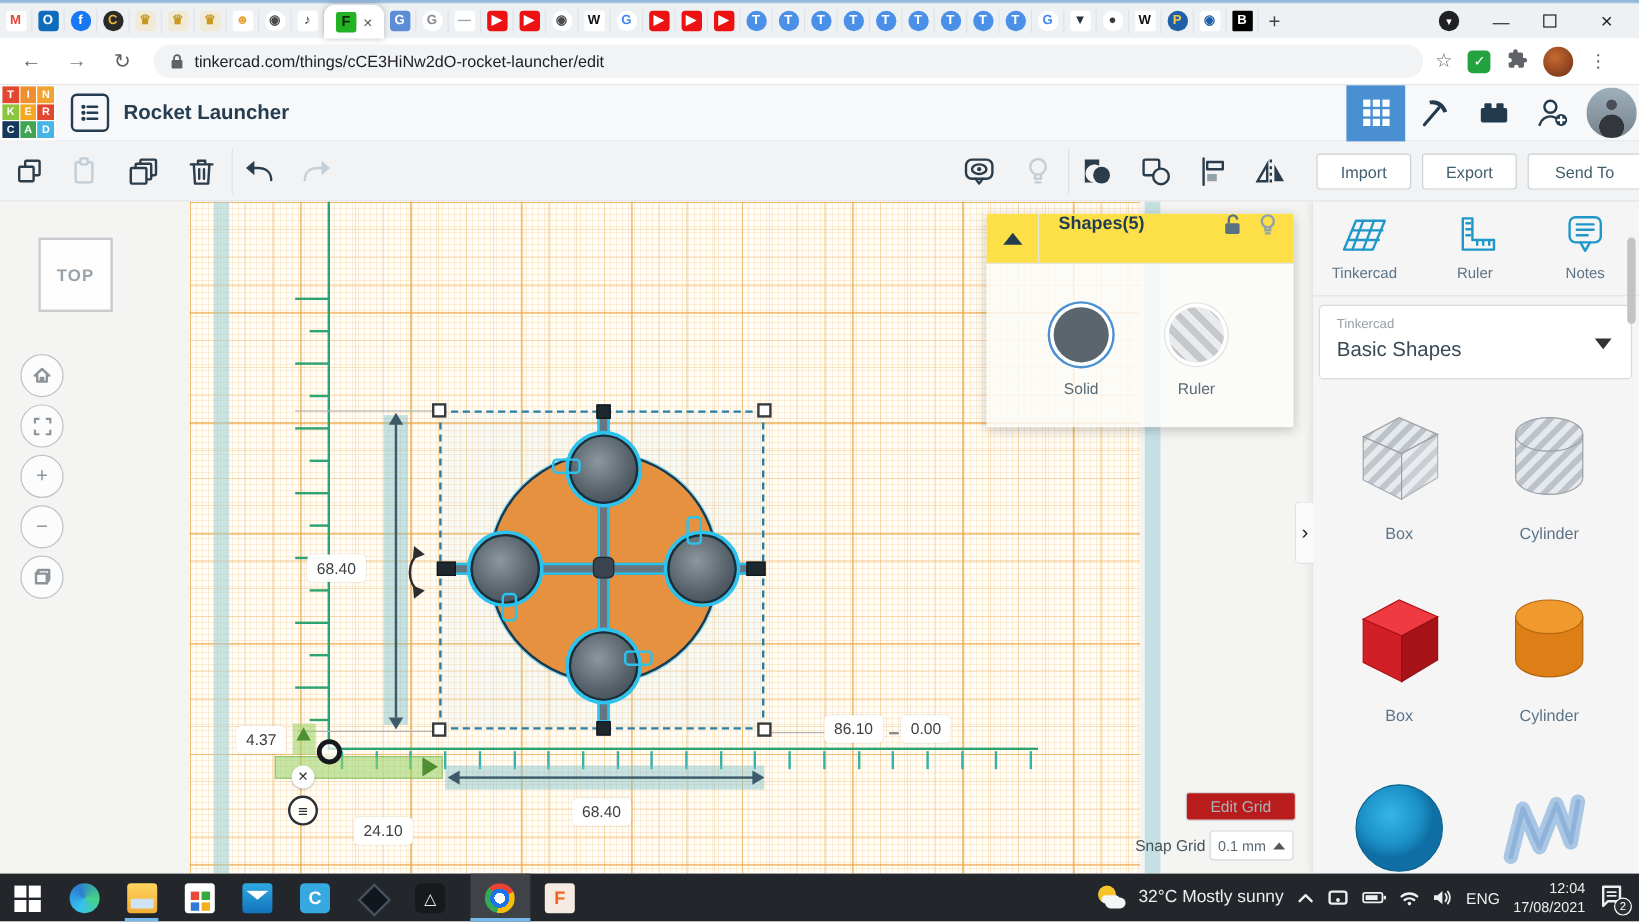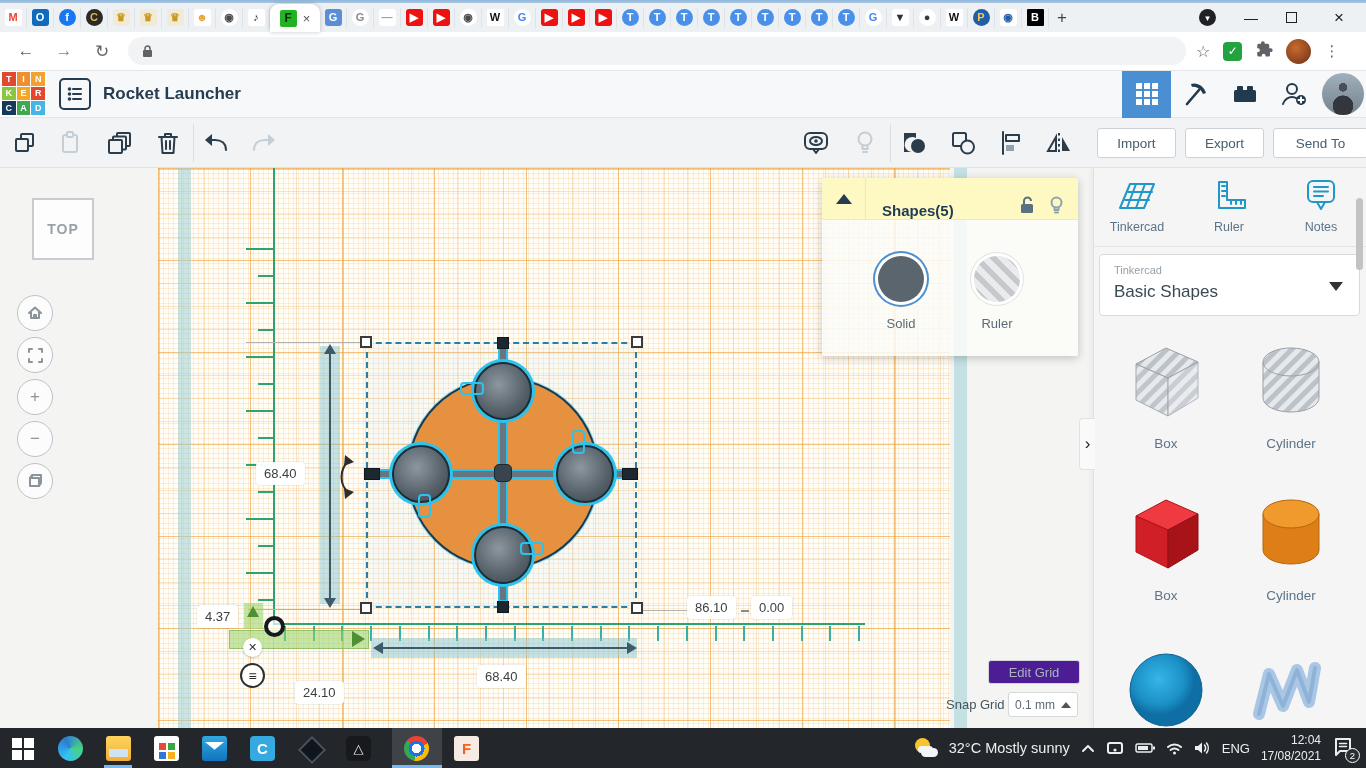--- a/index.html
+++ b/index.html
@@ -99,21 +99,21 @@
   .dimline-h { position:absolute; left:379px; top:479px; width:250px; height:2px; background:#3c5a6a; }
   .greenbar { position:absolute; left:229px; top:462px; width:140px; height:19px; background:rgba(150,210,100,.55); border:1px solid rgba(110,170,70,.55); }
   .greenup { position:absolute; left:244px; top:435px; width:19px; height:26px; background:rgba(150,210,100,.55); }
   .dim-label { position:absolute; background:rgba(255,255,255,.96); border-radius:4px; padding:4px 8px; font-size:13px; color:#3a3f44; box-shadow:0 0 0 1px rgba(0,0,0,.05); }
   .origin-circle { position:absolute; left:264px; top:448px; width:21px; height:21px; border-radius:50%; border:4px solid #16191d; background:rgba(255,255,255,.7); cursor:pointer; }
   .xbtn { position:absolute; left:243px; top:470px; width:19px; height:19px; border-radius:50%; background:#fff; box-shadow:0 1px 2px rgba(0,0,0,.25); display:flex; align-items:center; justify-content:center; font-size:11px; color:#333; cursor:pointer; }
   .burger { position:absolute; left:240px; top:495px; width:25px; height:25px; border-radius:50%; border:2px solid #2a2f33; background:#fffef9; display:flex; align-items:center; justify-content:center; font-size:14px; color:#2a2f33; cursor:pointer; }
 
   
   .shapes-panel { position:absolute; left:822px; top:10px; width:256px; height:178px; box-shadow:0 2px 10px rgba(0,0,0,.22); border-radius:2px; overflow:hidden; }
-  .sp-head { height:42px; background:#fef9c3; border-bottom:1px solid #e6e6e6; display:flex; align-items:flex-end; }
+  .sp-head { height:42px; background:#fde047; border-bottom:1px solid #e6e6e6; display:flex; align-items:flex-start; }
   .sp-collapse { width:44px; height:100%; border-right:1px solid #e6e6e6; display:flex; align-items:center; justify-content:center; cursor:pointer; }
   .tri-up { width:0; height:0; border-left:8px solid transparent; border-right:8px solid transparent; border-bottom:10px solid #243b50; }
   .sp-title { margin-left:16px; font-size:15px; font-weight:bold; color:#1f3c55; }
   .sp-icons { margin-left:auto; display:flex; gap:14px; padding-right:14px; color:#6b8292; }
   .sp-body { height:136px; background:rgba(252,251,248,.84); position:relative; }
   .swatch { position:absolute; width:46px; height:46px; border-radius:50%; top:36px; cursor:pointer; }
   .swatch.solid { left:56px; background:#5b656d; box-shadow:0 0 0 3px #fff, 0 0 0 5px #4a90d2; }
   .swatch.hole { left:152px; background:repeating-linear-gradient(45deg, #e9ebec 0 6px, #c6c9cc 6px 12px); box-shadow:0 0 0 3px #fff, 0 0 0 4px #e2e2e2; }
   .sw-label { position:absolute; top:96px; width:46px; text-align:center; font-size:13px; color:#5a6b76; }
 
@@ -126,21 +126,21 @@
   .panel-div { position:absolute; left:0; top:78px; width:100%; height:1px; background:#e4e4e4; }
   .lib-select { position:absolute; left:5px; top:86px; width:261px; height:62px; background:#fff; border:1px solid #d8dbdd; border-radius:4px; cursor:pointer; }
   .lib-brand { position:absolute; left:14px; top:9px; font-size:11px; color:#97a1a8; }
   .lib-name { position:absolute; left:14px; top:27px; font-size:17px; color:#3a4a55; }
   .caret-dn { position:absolute; right:16px; top:27px; width:0; height:0; border-left:7px solid transparent; border-right:7px solid transparent; border-top:9px solid #333; }
   .tile { position:absolute; width:120px; text-align:center; cursor:pointer; }
   .tile-label { font-size:13.5px; color:#5b7488; margin-top:4px; }
   .scroll-thumb { position:absolute; right:3px; top:30px; width:7px; height:72px; background:#c1c3c5; border-radius:4px; cursor:pointer; }
 
   
-  .edit-grid-btn { position:absolute; left:988px; top:492px; width:92px; height:24px; background:#4c1d95; border:1px solid #d5d8da; border-radius:3px; font-size:13px; color:#a8b4ba; display:flex; align-items:center; justify-content:center; cursor:pointer; }
+  .edit-grid-btn { position:absolute; left:988px; top:492px; width:92px; height:24px; background:#b91c1c; border:1px solid #d5d8da; border-radius:3px; font-size:13px; color:#a8b4ba; display:flex; align-items:center; justify-content:center; cursor:pointer; }
   .snap-label { position:absolute; left:946px; top:529px; font-size:13px; color:#44545e; }
   .snap-select { position:absolute; left:1008px; top:524px; width:70px; height:25px; background:#fff; border:1px solid #d5d8da; border-radius:3px; display:flex; align-items:center; justify-content:center; gap:6px; font-size:12px; color:#5a6a74; cursor:pointer; }
   .caret-up-sm { width:0; height:0; border-left:5px solid transparent; border-right:5px solid transparent; border-bottom:6px solid #555; }
 
   
   .taskbar { position:relative; height:40px; background:#23262a; }
   .tb-active-block { position:absolute; left:392px; top:0; width:50px; height:40px; background:#3f4347; border-bottom:3px solid #76b9ed; }
   .tb-ico { position:absolute; top:8px; width:25px; height:25px; cursor:pointer; }
   .underline { position:absolute; bottom:0; height:3px; width:28px; background:#76b9ed; }
   .win-start::before { content:""; position:absolute; left:2px; top:2px; width:10px; height:10px; background:#fff; box-shadow:12px 0 #fff, 0 12px #fff, 12px 12px #fff; }
@@ -307,20 +307,21 @@
     <div class="nav-ic">←</div>
     <div class="nav-ic fwd">→</div>
     <div class="nav-ic">↻</div>
     <div class="omnibox">
       <span class="lock-ic">
         <svg width="11" height="13" viewBox="0 0 11 13">
             <rect x="1" y="5" width="9" height="7" rx="1" fill="#5f6368"></rect>
             <path d="M3 5V3.5a2.5 2.5 0 0 1 5 0V5" fill="none" stroke="#5f6368" stroke-width="1.5"></path>
           </svg>
       </span>
+      <span class="url-text">tinkercad.com/things/cCE3HiNw2dO-rocket-launcher/edit</span>
     </div>
     <div class="bar-right">
       <div class="star-ic">☆</div>
       <div class="ext-check">✓</div>
       <div class="puzzle-ic">
         <svg width="18" height="18" viewBox="0 0 24 24">
             <path fill="#5f6368" d="M20 11h-1V7a2 2 0 0 0-2-2h-4V4a2.5 2.5 0 1 0-5 0v1H5a2 2 0 0 0-2 2v4h1a2.5 2.5 0 1 1 0 5H3v4a2 2 0 0 0 2 2h4v-1a2.5 2.5 0 1 1 5 0v1h4a2 2 0 0 0 2-2v-4h1a2 2 0 1 0 0-5z"></path>
           </svg>
       </div>
       <div class="profile-av"></div>

